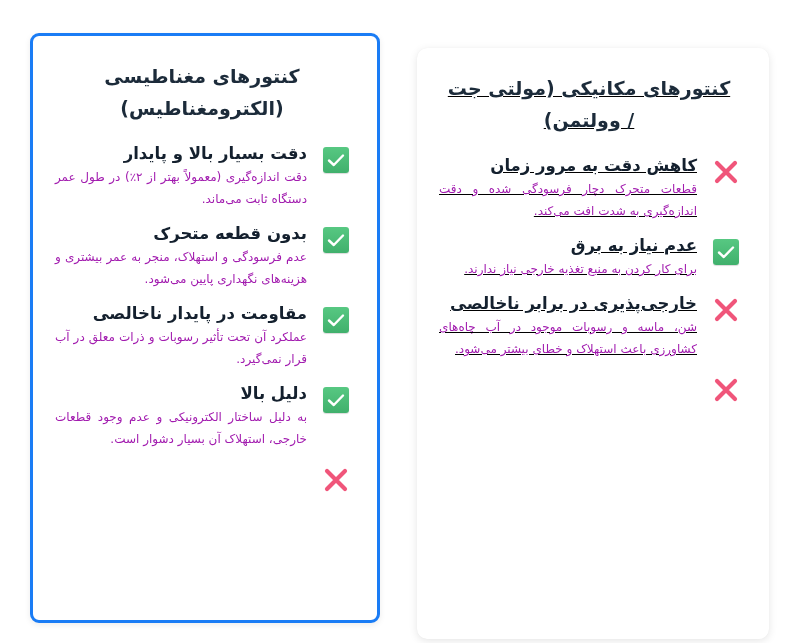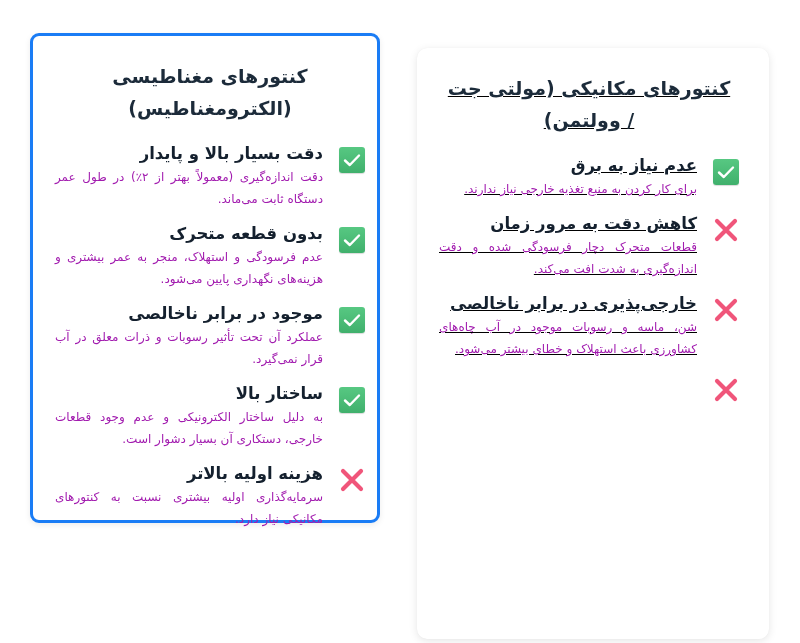--- a/index.html
+++ b/index.html
@@ -30,24 +30,24 @@
       width: 352px;
       height: 591px;
       box-shadow: 0 2px 8px rgba(0,0,0,0.10), 0 0 1px rgba(0,0,0,0.06);
       padding: 22px 30px 0 22px;
       text-decoration: underline;
     }
     .card-mag {
       left: 30px;
       top: 33px;
       width: 350px;
-      height: 490px;
+      height: 590px;
       border: 3.5px solid #1a7cf5;
       border-radius: 9px;
-      padding: 22px 12px 0 22px;
+      padding: 22px 28px 0 22px;
       box-shadow: 0 2px 6px rgba(0,0,0,0.08);
     }
     .card-title {
       font-family: "DejaVu Sans", sans-serif;
       font-weight: bold;
       font-size: 19px;
       line-height: 32px;
       color: #1c2b3a;
       text-align: center;
       margin: 2px 0 18px 0;
@@ -100,50 +100,50 @@
 </head>
 <body>
 
 <div class="stage">
 
   <div class="card card-mech">
     <div class="card-title">کنتورهای مکانیکی (مولتی جت / وولتمن)</div>
 
 
     <div class="item">
+      <div class="icon-box cross-box">
+        <svg width="26" height="26" viewBox="0 0 26 26">
+            <path d="M4 4 L22 22 M22 4 L4 22" fill="none" stroke="#f0557a" stroke-width="4.2" stroke-linecap="round"></path>
+          </svg>
+      </div>
+      <div class="item-body">
+        <div class="item-title">کاهش دقت به مرور زمان</div>
+        <div class="item-desc">قطعات متحرک دچار فرسودگی شده و دقت اندازه‌گیری به شدت افت می‌کند.</div>
+      </div>
+    </div>
+
+    <div class="item">
       <div class="icon-box check-box">
         <svg width="18" height="14" viewBox="0 0 18 14">
             <path d="M2 7.5 L6.8 12 L16 2.5" fill="none" stroke="#fff" stroke-width="2.4" stroke-linecap="round" stroke-linejoin="round"></path>
           </svg>
       </div>
       <div class="item-body">
         <div class="item-title">عدم نیاز به برق</div>
         <div class="item-desc">برای کار کردن به منبع تغذیه خارجی نیاز ندارند.</div>
       </div>
     </div>
 
     <div class="item">
       <div class="icon-box cross-box">
         <svg width="26" height="26" viewBox="0 0 26 26">
             <path d="M4 4 L22 22 M22 4 L4 22" fill="none" stroke="#f0557a" stroke-width="4.2" stroke-linecap="round"></path>
           </svg>
       </div>
       <div class="item-body">
-        <div class="item-title">کاهش دقت به مرور زمان</div>
-        <div class="item-desc">قطعات متحرک دچار فرسودگی شده و دقت اندازه‌گیری به شدت افت می‌کند.</div>
-      </div>
-    </div>
-
-    <div class="item">
-      <div class="icon-box cross-box">
-        <svg width="26" height="26" viewBox="0 0 26 26">
-            <path d="M4 4 L22 22 M22 4 L4 22" fill="none" stroke="#f0557a" stroke-width="4.2" stroke-linecap="round"></path>
-          </svg>
-      </div>
-      <div class="item-body">
         <div class="item-title">خارجی‌پذیری در برابر ناخالصی</div>
         <div class="item-desc">شن، ماسه و رسوبات موجود در آب چاه‌های کشاورزی باعث استهلاک و خطای بیشتر می‌شود.</div>
       </div>
     </div>
 
     <div class="item">
       <div class="icon-box cross-box">
         <svg width="26" height="26" viewBox="0 0 26 26">
             <path d="M4 4 L22 22 M22 4 L4 22" fill="none" stroke="#f0557a" stroke-width="4.2" stroke-linecap="round"></path>
           </svg>
@@ -180,43 +180,39 @@
       </div>
     </div>
 
     <div class="item">
       <div class="icon-box check-box">
         <svg width="18" height="14" viewBox="0 0 18 14">
             <path d="M2 7.5 L6.8 12 L16 2.5" fill="none" stroke="#fff" stroke-width="2.4" stroke-linecap="round" stroke-linejoin="round"></path>
           </svg>
       </div>
       <div class="item-body">
-        <div class="item-title">موجود در برابر ناخالصی</div>
+        <div class="item-title">مقاومت در پایدار ناخالصی</div>
         <div class="item-desc">عملکرد آن تحت تأثیر رسوبات و ذرات معلق در آب قرار نمی‌گیرد.</div>
       </div>
     </div>
 
     <div class="item">
       <div class="icon-box check-box">
         <svg width="18" height="14" viewBox="0 0 18 14">
             <path d="M2 7.5 L6.8 12 L16 2.5" fill="none" stroke="#fff" stroke-width="2.4" stroke-linecap="round" stroke-linejoin="round"></path>
           </svg>
       </div>
       <div class="item-body">
-        <div class="item-title">ساختار بالا</div>
-        <div class="item-desc">به دلیل ساختار الکترونیکی و عدم وجود قطعات خارجی، دستکاری آن بسیار دشوار است.</div>
-      </div>
-    </div>
-
-    <div class="item">
-      <div class="icon-box cross-box">
-        <svg width="26" height="26" viewBox="0 0 26 26">
-            <path d="M4 4 L22 22 M22 4 L4 22" fill="none" stroke="#f0557a" stroke-width="4.2" stroke-linecap="round"></path>
-          </svg>
-      </div>
-      <div class="item-body">
-        <div class="item-title">هزینه اولیه بالاتر</div>
-        <div class="item-desc">سرمایه‌گذاری اولیه بیشتری نسبت به کنتورهای مکانیکی نیاز دارد.</div>
+        <div class="item-title">دلیل بالا</div>
+        <div class="item-desc">به دلیل ساختار الکترونیکی و عدم وجود قطعات خارجی، استهلاک آن بسیار دشوار است.</div>
+      </div>
+    </div>
+
+    <div class="item">
+      <div class="icon-box cross-box">
+        <svg width="26" height="26" viewBox="0 0 26 26">
+            <path d="M4 4 L22 22 M22 4 L4 22" fill="none" stroke="#f0557a" stroke-width="4.2" stroke-linecap="round"></path>
+          </svg>
       </div>
     </div>
   </div>
 
 </div>
 
 </body></html>

